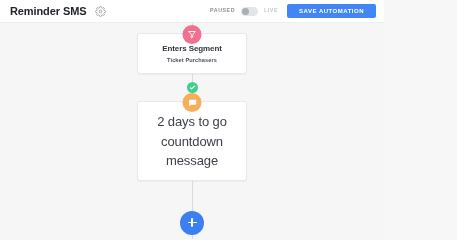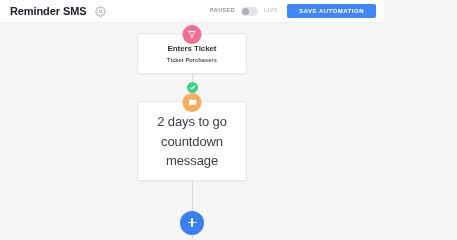--- a/index.html
+++ b/index.html
@@ -278,21 +278,21 @@
     <div class="flow">
 
       <div class="line short"></div>
 
       <div class="card">
         <div class="badge pink">
           <svg width="9" height="9" viewBox="0 0 24 24" fill="none" stroke="#ffffff" stroke-width="2.4" stroke-linecap="round" stroke-linejoin="round">
             <path d="M3 4h18l-7 8v7l-4 2v-9z"></path>
           </svg>
         </div>
-        <div class="card-title">Enters Ticket</div>
+        <div class="card-title">Enters Segment</div>
         <div class="card-sub">Ticket Purchasers</div>
       </div>
 
       <div class="line seg-a"></div>
 
       <div class="check-node">
         <svg width="7" height="7" viewBox="0 0 24 24" fill="none" stroke="#ffffff" stroke-width="4" stroke-linecap="round" stroke-linejoin="round">
           <path d="M5 13l4 4L19 7"></path>
         </svg>
       </div>

